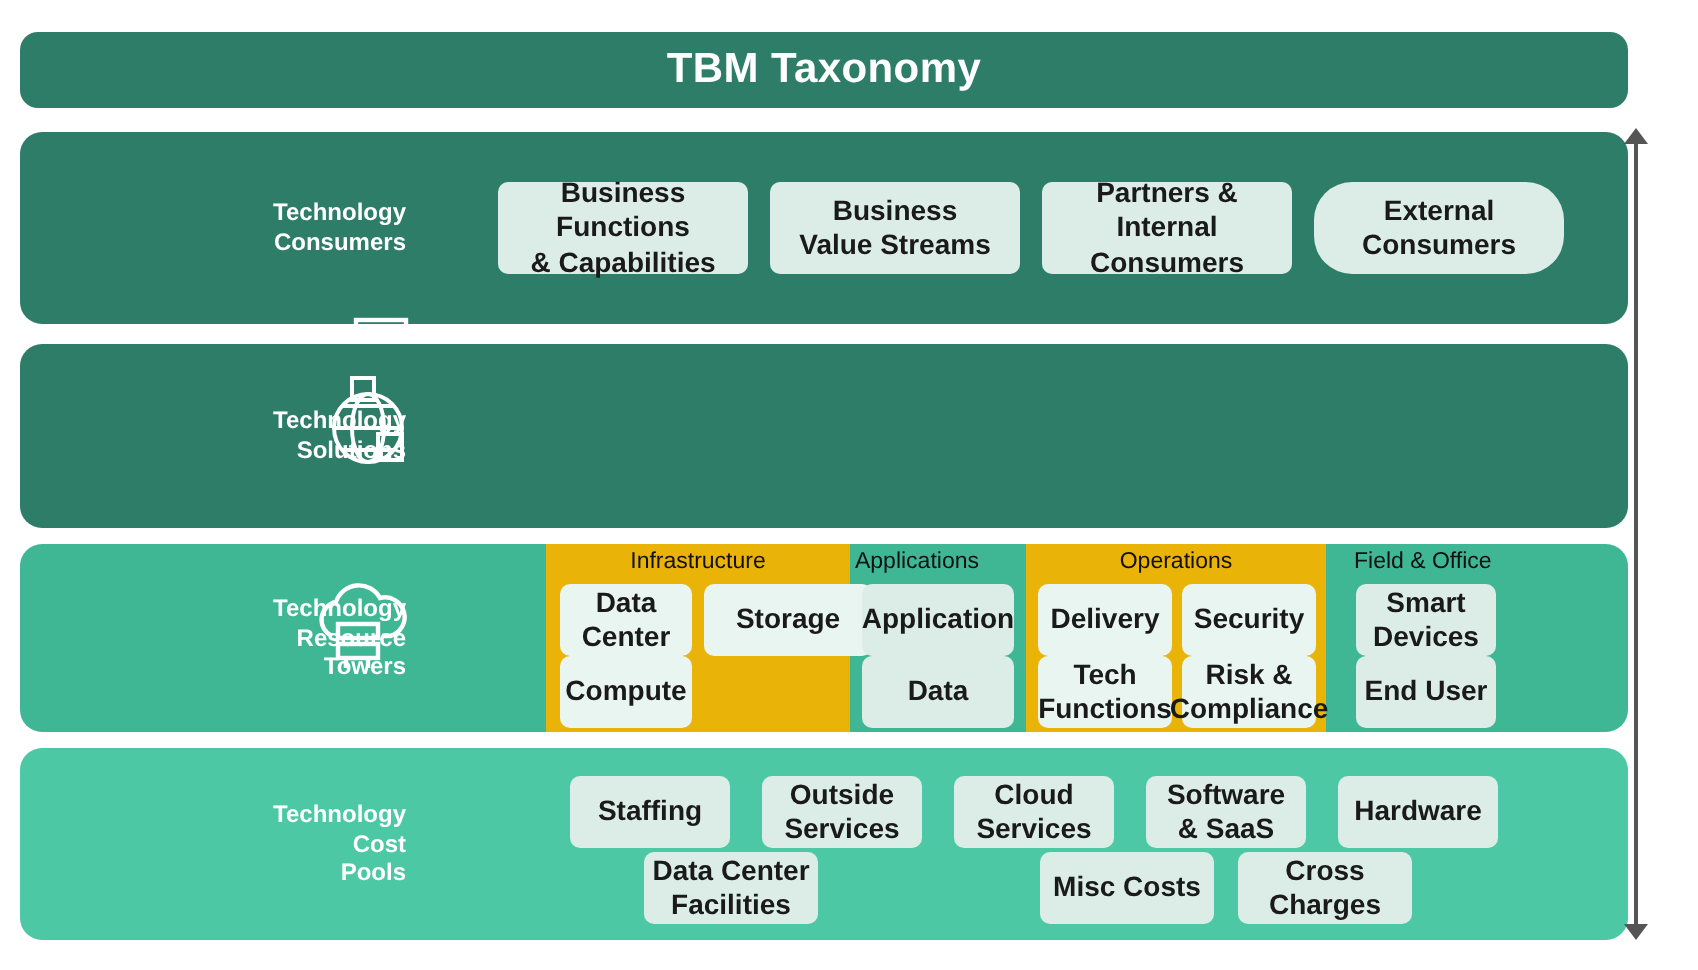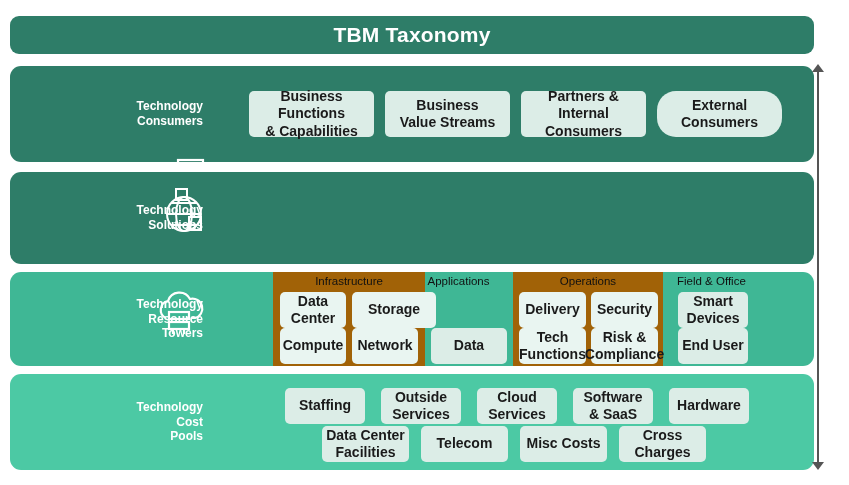--- a/index.html
+++ b/index.html
@@ -117,21 +117,21 @@
   #row-towers {
     top: 272px;
     height: 94px;
     background: #3FB795;
   }
   .tower-group {
     position: absolute;
     top: 0;
     height: 100%;
   }
-  .tower-group.tint { background: #a16207; text-decoration: underline; }
+  .tower-group.tint { background: #eab308; text-decoration: underline; }
   .tower-group .group-head {
     position: absolute;
     top: 3px;
     left: 0;
     width: 100%;
     text-align: center;
     font-size: 11.5px;
     color: #111111;
     font-weight: normal;
   }
@@ -271,25 +271,25 @@
         <line x1="31" y1="43" x2="31" y2="48"></line>
       </svg>
     </div>
 
     <div class="tower-group tint" style="left:263px; width:152px;">
       <div class="group-head">Infrastructure</div>
       <div class="tile pale r1" style="left:7px; width:66px;">Data
 Center</div>
       <div class="tile pale r1" style="left:79px; width:84px;">Storage</div>
       <div class="tile pale r2" style="left:7px; width:66px;">Compute</div>
-      <div class="tile pale r2" style="left:79px; width:66px;">Network</div>
     </div>
 
     <div class="tower-group" style="left:415px; width:67px;">
       <div class="group-head">Applications</div>
+      <div class="tile r1" style="left:6px; width:76px;">Application</div>
       <div class="tile r2" style="left:6px; width:76px;">Data</div>
     </div>
 
     <div class="tower-group tint" style="left:503px; width:150px;">
       <div class="group-head">Operations</div>
       <div class="tile pale r1" style="left:6px; width:67px;">Delivery</div>
       <div class="tile pale r1" style="left:78px; width:67px;">Security</div>
       <div class="tile pale r2" style="left:6px; width:67px;">Tech
 Functions</div>
       <div class="tile pale r2" style="left:78px; width:67px;">Risk &amp;
@@ -315,21 +315,20 @@
     <div class="tile r1" style="left:371px; width:80px;">Outside
 Services</div>
     <div class="tile r1" style="left:467px; width:80px;">Cloud
 Services</div>
     <div class="tile r1" style="left:563px; width:80px;">Software
 &amp; SaaS</div>
     <div class="tile r1" style="left:659px; width:80px;">Hardware</div>
 
     <div class="tile r2" style="left:312px; width:87px;">Data Center
 Facilities</div>
-    <div class="tile r2" style="left:411px; width:87px;">Telecom</div>
     <div class="tile r2" style="left:510px; width:87px;">Misc Costs</div>
     <div class="tile r2" style="left:609px; width:87px;">Cross
 Charges</div>
   </div>
 
   <div id="views-axis">
     <div class="arrow-up"></div>
     <div class="axis-line"></div>
     <div class="arrow-down"></div>
     <div class="view-label" style="top:14px;">Consumer View</div>

